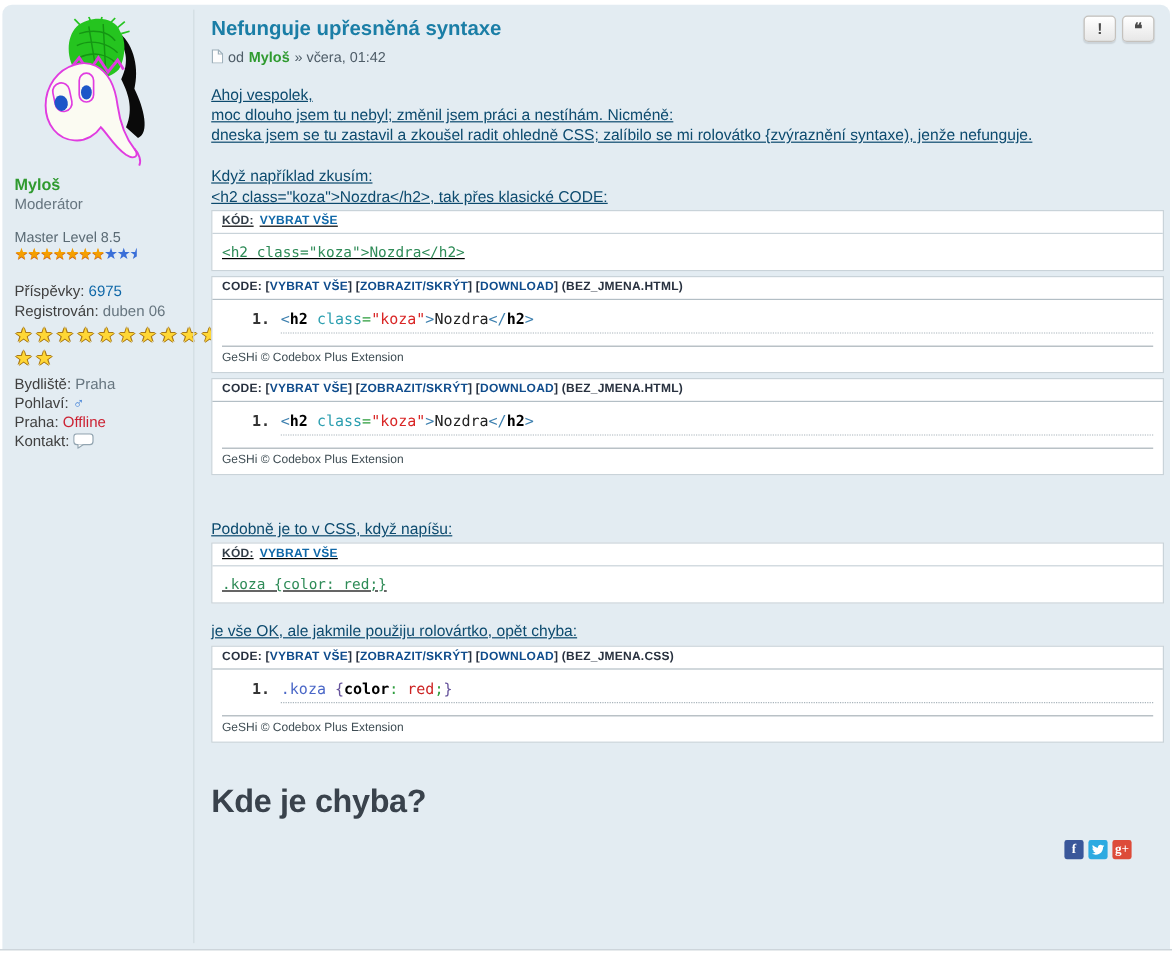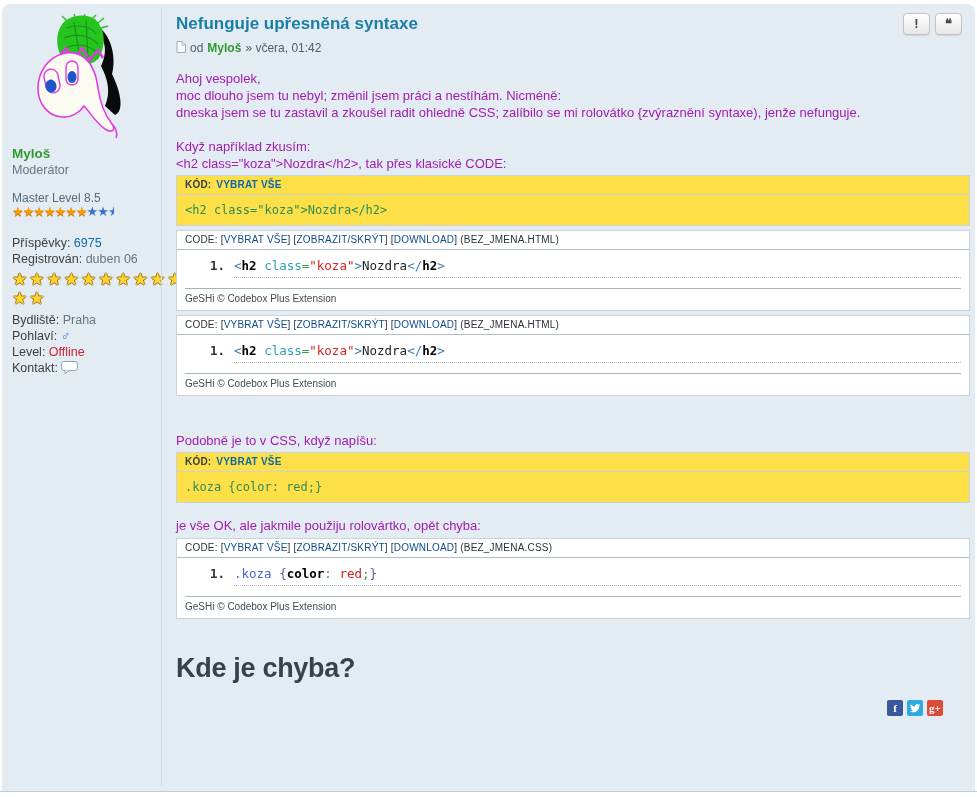--- a/index.html
+++ b/index.html
@@ -33,31 +33,31 @@
              text-shadow:-1px 0 #a8791a,1px 0 #a8791a,0 -1px #a8791a,0 1px #a8791a;}
   .rating-stars{margin:3px 0 4px;}
   .male{color:#3f7fd6;font-weight:bold;font-size:13px;}
   .pm-bubble{vertical-align:-2px;cursor:pointer;}
 
   
   .content{position:absolute;left:174px;top:8px;width:794px;}
   .title{font-size:17px;color:#1b7ea6;margin:2px 0 0;font-weight:bold;cursor:pointer;}
   .byline{margin:7px 0 0;font-size:12px;color:#4f5d68;display:flex;align-items:flex-start;gap:4px;}
   .author{color:#2f9a2f;font-weight:bold;cursor:pointer;}
-  .para{font-size:13px;color:#a21caf;line-height:17px;}
+  .para{font-size:13px;color:#0c4a6e;line-height:17px;text-decoration:underline;}
   .mt15{margin-top:15px;} .mt17{margin-top:17px;} .mt16{margin-top:16px;}
   .mt20{margin-top:20px;} .mt36{margin-top:36px;} .mt14{margin-top:14px;}
 
-  .codebox{background:#fde047;border:1px solid #c9d3d9;margin:3px 0 0;}
+  .codebox{background:#ffffff;border:1px solid #c9d3d9;margin:3px 0 0;text-decoration:underline;}
   .cb-head{padding:3px 8px 4px;border-bottom:1px solid #c9d3d9;font-size:10px;font-weight:bold;color:#333e48;letter-spacing:.2px;}
   .cb-link{color:#1068a8;margin-left:5px;cursor:pointer;}
   .cb-code{margin:0;padding:8px;font-family:"DejaVu Sans Mono",monospace;font-size:12px;color:#2e8b57;}
 
   .geshibox{background:#fff;border:1px solid #c9d3d9;margin:4px 0 0;}
-  .gb-head{padding:3px 8px 4px;border-bottom:1px solid #b3bec5;font-size:10px;font-weight:normal;color:#28313f;letter-spacing:.2px;}
+  .gb-head{padding:3px 8px 4px;border-bottom:1px solid #b3bec5;font-size:10px;font-weight:bold;color:#28313f;letter-spacing:.2px;}
   .gb-bracket{color:#28313f;}
   .gb-link{color:#0f4c8c;cursor:pointer;}
   .gb-file{color:#28313f;}
   .gb-body{padding:8px 8px 10px 0;}
   .gb-line{display:flex;align-items:baseline;}
   .gb-num{width:48px;text-align:right;padding-right:9px;font-family:"DejaVu Sans Mono",monospace;
           font-size:12.5px;color:#333;font-weight:bold;flex:none;}
   .gb-code{flex:1;font-family:"DejaVu Sans Mono",monospace;font-size:12.5px;
            border-bottom:1px dotted #a9b4bb;padding-bottom:4px;}
   .gb-footer{margin:0 8px;border-top:1px solid #a9b2b8;padding:4px 0 6px;text-align:left;color:#3f4d54;font-size:10px;}
@@ -114,21 +114,21 @@
         <div class="field"><span class="lab">Příspěvky: </span><span class="val val-link">6975</span></div>
         <div class="field"><span class="lab">Registrován: </span><span class="val">duben 06</span></div>
       </div>
     <div class="rating-stars" id="rating-stars">
         <div class="big-stars">★★★★★★★★★★</div>
         <div class="big-stars">★★</div>
       </div>
     <div id="profile-fields2">
         <div class="field"><span class="lab">Bydliště: </span><span class="val">Praha</span></div>
         <div class="field"><span class="lab">Pohlaví: </span><span class="male">♂</span></div>
-        <div class="field"><span class="lab">Level: </span><span class="val val-offline">Offline</span></div>
+        <div class="field"><span class="lab">Praha: </span><span class="val val-offline">Offline</span></div>
         <div class="field"><span class="lab">Kontakt: </span><span class="pm-bubble"><svg width="18" height="13" viewBox="0 0 18 13">
               <rect x="0.5" y="0.5" width="16" height="9" rx="2.5" fill="#fff" stroke="#93a5b1"></rect>
               <path d="M4,9.5 L4,12.5 L8.5,9.5" fill="#fff" stroke="#93a5b1"></path>
             </svg></span></div>
       </div>
   </aside>
 
   <div class="divider"></div>
 
   <main class="content">

